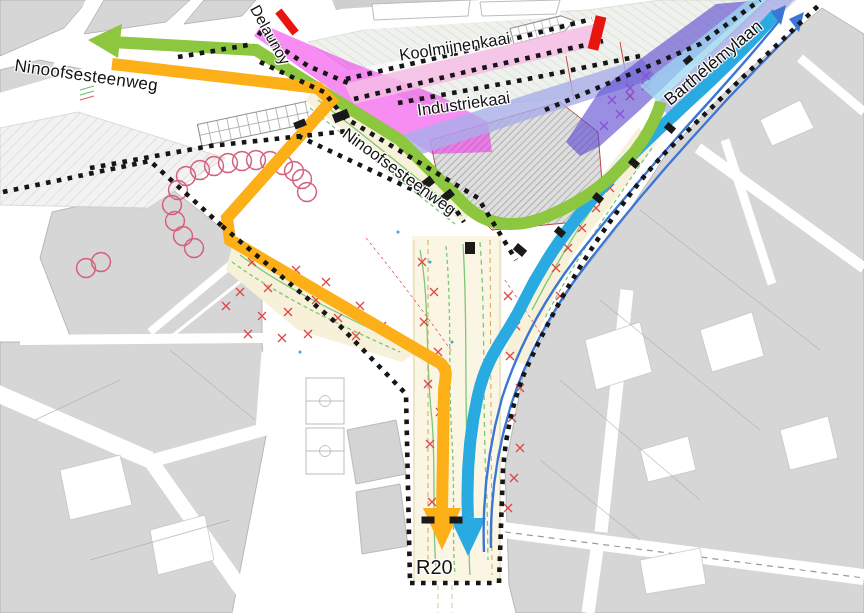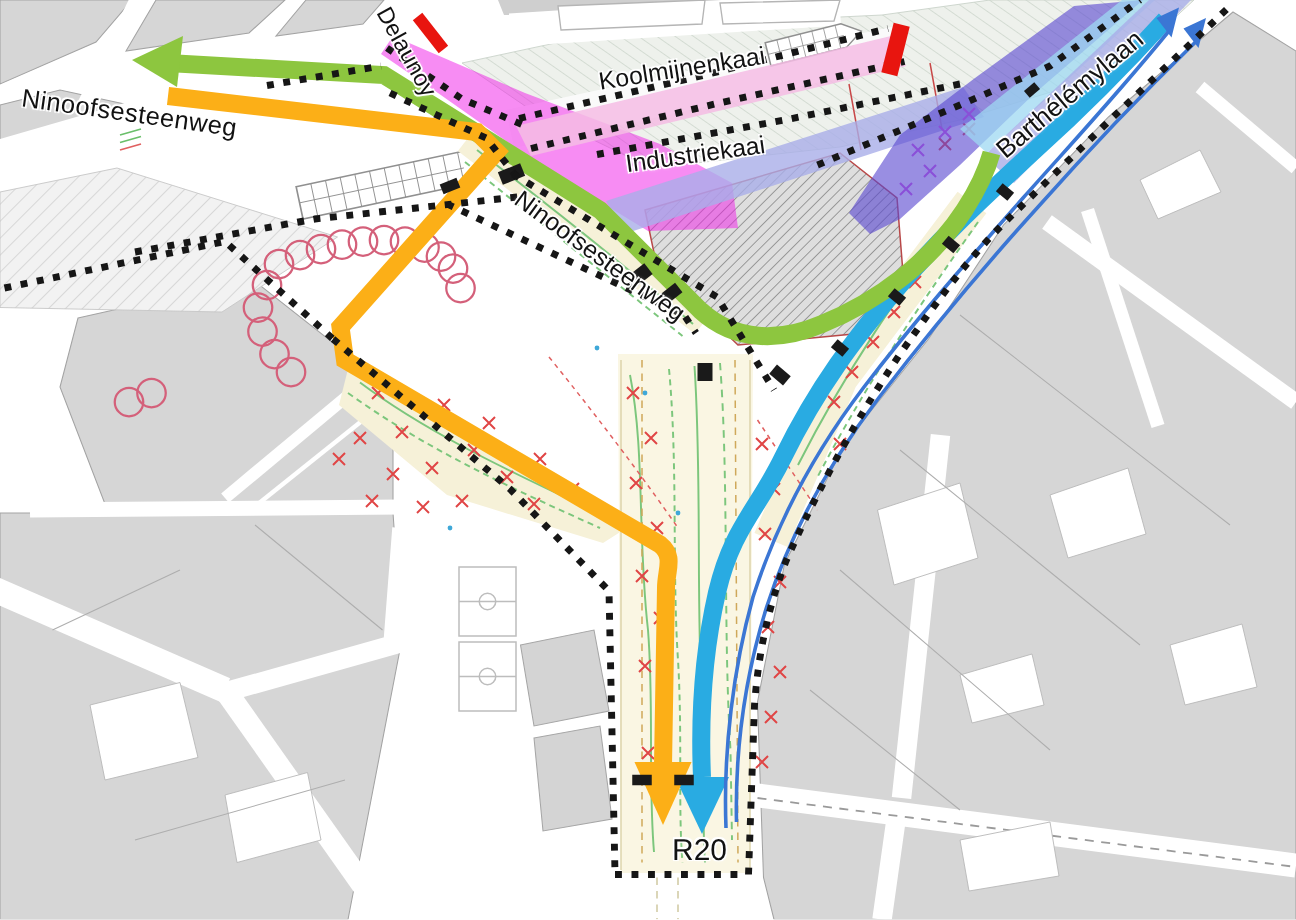--- a/index.html
+++ b/index.html
@@ -7,21 +7,21 @@
          font-family:"Liberation Sans", sans-serif;}
   .stage svg{position:absolute;left:0;top:0;}
   .lbl{position:absolute;color:#121212;white-space:nowrap;font-weight:500;
        text-shadow:-1px -1px 0 #fff,1px -1px 0 #fff,-1px 1px 0 #fff,1px 1px 0 #fff,0 0 3px #fff;}
   .lbl-nw{left:16px;top:56px;font-size:17px;transform:rotate(8deg);transform-origin:0 0;letter-spacing:.3px;}
   .lbl-delaunoy{left:262px;top:2px;font-size:15.5px;transform:rotate(61deg);transform-origin:0 0;}
   .lbl-kool{left:398px;top:46px;font-size:16.5px;transform:rotate(-9deg);transform-origin:0 0;}
   .lbl-indus{left:416px;top:101px;font-size:16.5px;transform:rotate(-8deg);transform-origin:0 0;}
   .lbl-ninc{left:350px;top:124px;font-size:16.5px;transform:rotate(36deg);transform-origin:0 0;}
   .lbl-barth{left:660px;top:94px;font-size:17.5px;transform:rotate(-40deg);transform-origin:0 0;}
-  .lbl-r20{left:448px;top:556px;font-size:20px;}
+  .lbl-r20{left:416px;top:556px;font-size:20px;}
 </style>
 </head>
 <body>
 
 <div class="stage">
 <svg width="864" height="613" viewBox="0 0 864 613">
   <defs>
     <pattern id="hatchLight" width="8" height="8" patternUnits="userSpaceOnUse" patternTransform="rotate(45)">
       <rect width="8" height="8" fill="#f2f2f2"></rect>
           <line x1="0" y1="0" x2="0" y2="8" stroke="#d4d4d4" stroke-width="1.2"></line>

